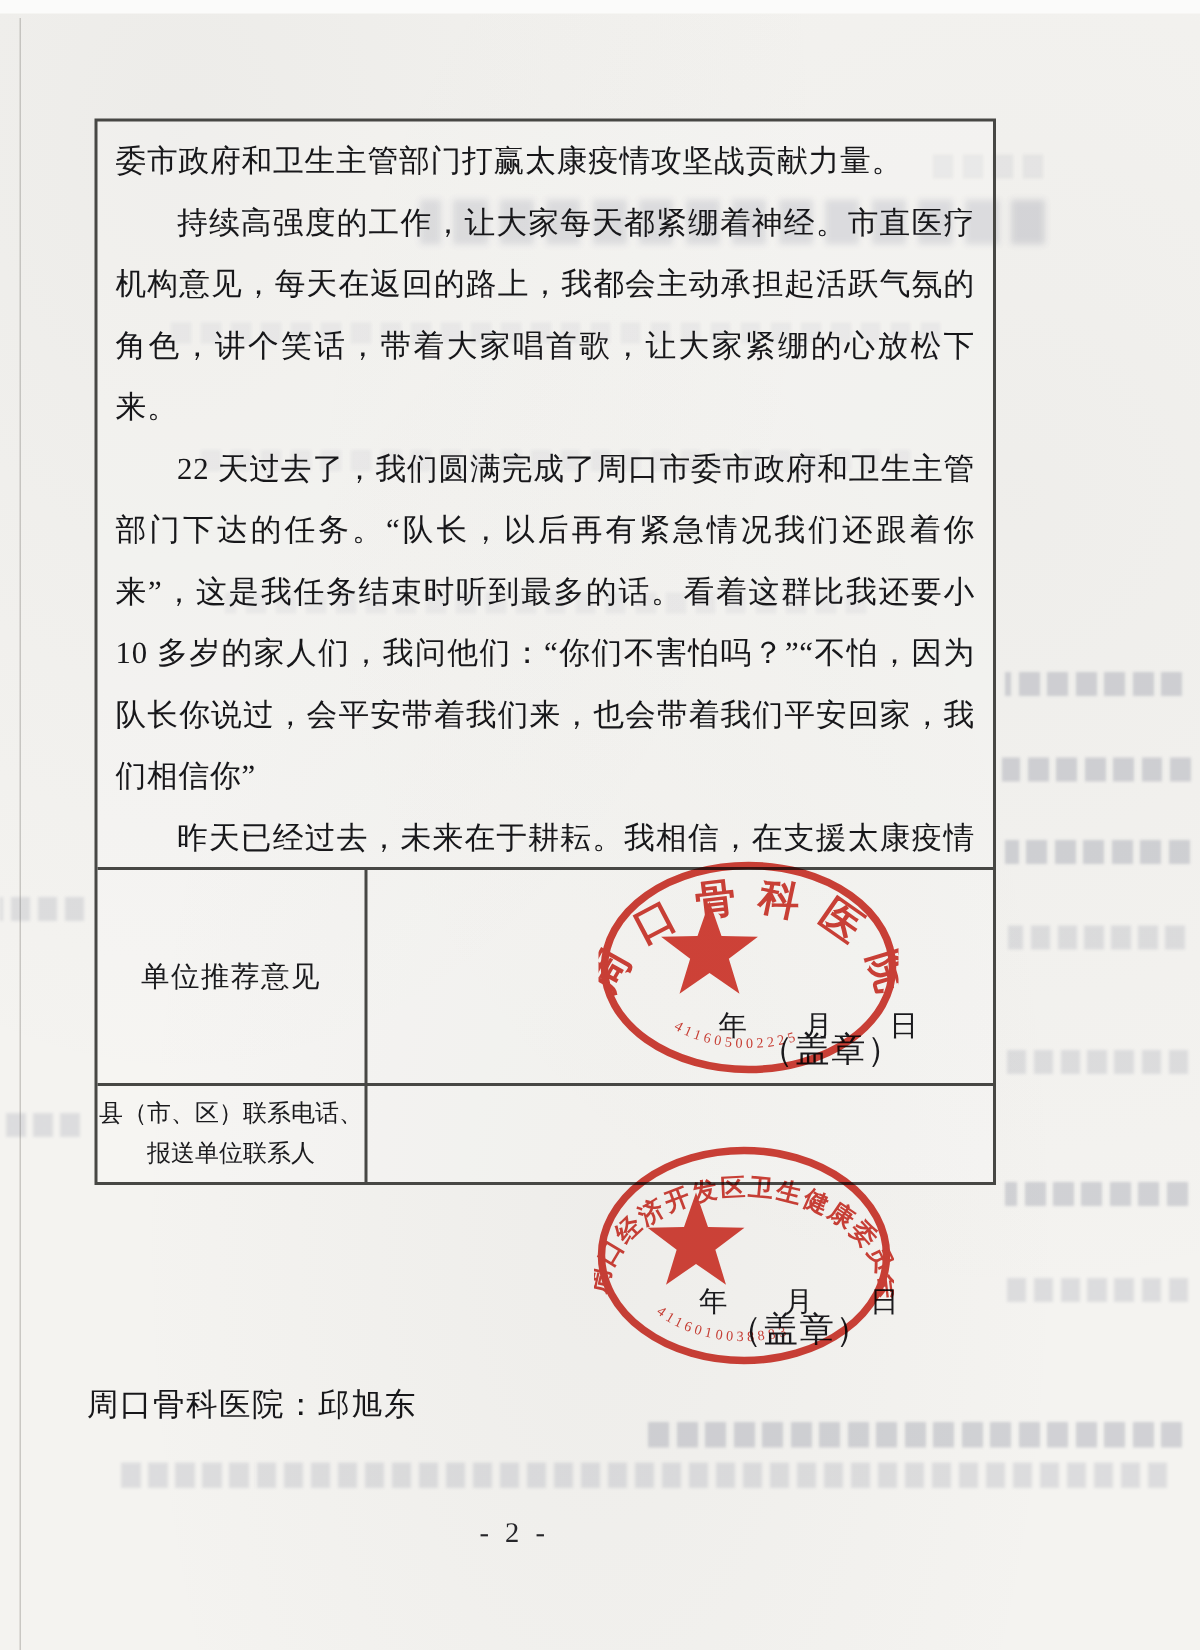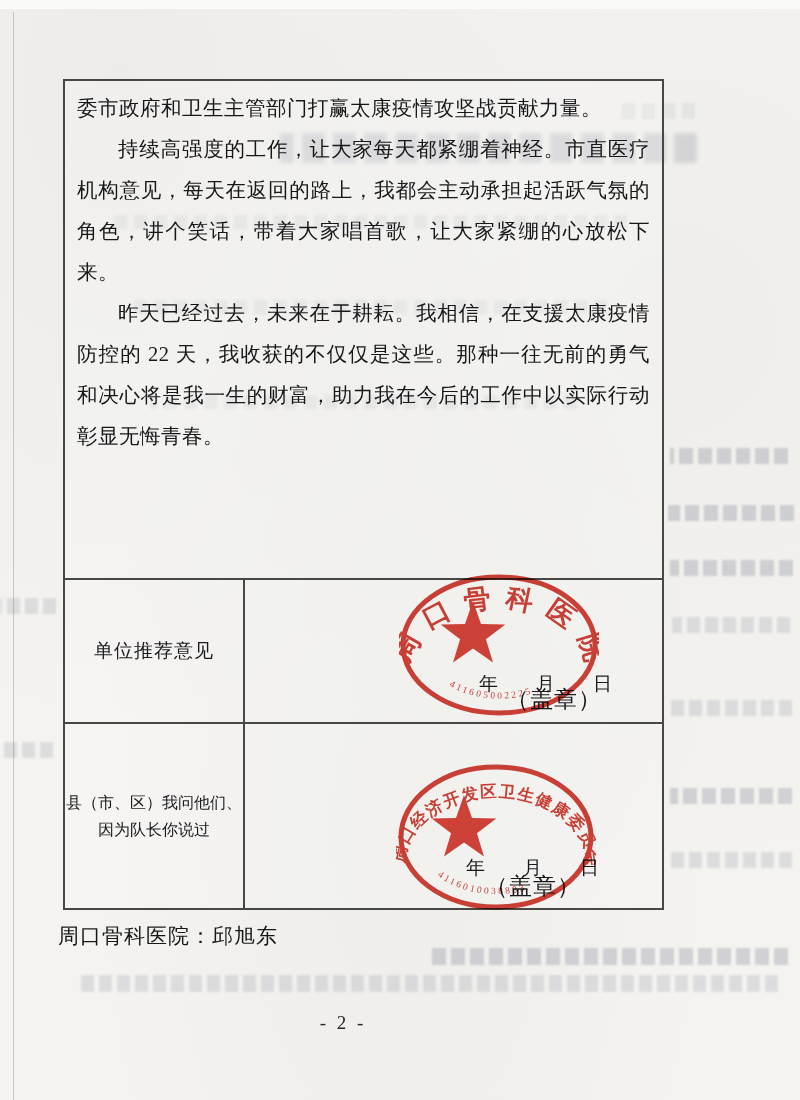--- a/index.html
+++ b/index.html
@@ -28,21 +28,21 @@
   .bleed.strong{background:repeating-linear-gradient(90deg,
       rgba(0,0,0,0) 0 2px, rgba(96,102,126,.30) 2px 16px, rgba(0,0,0,0) 16px 19px);}
   .bleed.faint{background:repeating-linear-gradient(90deg,
       rgba(0,0,0,0) 0 3px, rgba(110,115,135,.12) 3px 16px, rgba(0,0,0,0) 16px 20px);}
   .bleed.title{filter:blur(2.2px);
       background:repeating-linear-gradient(90deg,
       rgba(0,0,0,0) 0 3px, rgba(105,110,132,.26) 3px 26px, rgba(0,0,0,0) 26px 31px);}
 
   
   .content-box{
-    position:absolute;left:63px;top:79px;width:601px;height:831px;
+    position:absolute;left:63px;top:79px;width:601px;height:711px;
     border:2px solid #474744;box-sizing:border-box;background:rgba(255,255,255,.18);padding-left:29px;
   }
   .text-area{
     position:absolute;left:0;top:0;right:0;height:497px;
     padding:7px 12px 0 12px;box-sizing:border-box;overflow:hidden;
   }
   .text-area p{
     margin:0;font-size:20.5px;line-height:41px;color:#17171a;
     text-align:justify;text-justify:inter-ideograph;letter-spacing:.5px;
   }
@@ -107,20 +107,21 @@
   <div class="bleed strong" style="left:670px;top:788px;width:124px;height:16px;"></div>
   <div class="bleed" style="left:668px;top:852px;width:126px;height:16px;"></div>
   <div class="bleed strong" style="left:430px;top:948px;width:360px;height:17px;"></div>
   <div class="bleed" style="left:80px;top:975px;width:700px;height:17px;"></div>
 
   <div class="content-box">
 
     <div class="text-area">
       <p>委市政府和卫生主管部门打赢太康疫情攻坚战贡献力量。</p>
       <p class="indent">持续高强度的工作，让大家每天都紧绷着神经。市直医疗机构意见，每天在返回的路上，我都会主动承担起活跃气氛的角色，讲个笑话，带着大家唱首歌，让大家紧绷的心放松下来。</p>
+      <p class="indent">22 天过去了，我们圆满完成了周口市委市政府和卫生主管部门下达的任务。“队长，以后再有紧急情况我们还跟着你来”，这是我任务结束时听到最多的话。看着这群比我还要小 10 多岁的家人们，我问他们：“你们不害怕吗？”“不怕，因为队长你说过，会平安带着我们来，也会带着我们平安回家，我们相信你”</p>
       <p class="indent">昨天已经过去，未来在于耕耘。我相信，在支援太康疫情防控的 22 天，我收获的不仅仅是这些。那种一往无前的勇气和决心将是我一生的财富，助力我在今后的工作中以实际行动彰显无悔青春。</p>
     </div>
 
     <div class="trow trow1">
       <div class="cell-label">
         <span>单位推荐意见</span>
       </div>
       <div class="cell-stamp">
         <span class="stamp-note">（盖章）</span>
         <span class="date-blank">年　　月　　日</span>
@@ -130,22 +131,22 @@
           <path id="s1top" d="M 12,96 A 88,62 0 0 1 188,96" fill="none"></path>
           <path id="s1bot" d="M 34,98 A 72,46 0 0 0 166,98" fill="none"></path>
           <text class="org"><textPath href="#s1top" startOffset="4">周口骨科医院</textPath></text>
           <text class="code"><textPath href="#s1bot" startOffset="22">411605002225</textPath></text>
         </svg>
       </div>
     </div>
 
     <div class="trow trow2">
       <div class="cell-label">
-        <span>县（市、区）我问他们、</span>
-        <span>因为队长你说过</span>
+        <span>县（市、区）联系电话、</span>
+        <span>报送单位联系人</span>
       </div>
       <div class="cell-stamp">
         <span class="stamp-note">（盖章）</span>
         <span class="date-blank">年　　月　　日</span>
         <svg class="seal seal2" width="200" height="148" viewBox="0 0 200 148">
           <ellipse class="ring" cx="100" cy="74" rx="95" ry="70" stroke-width="5"></ellipse>
           <polygon class="star" points="68,32 76,55 100.3,55.5 80.9,70.2 88,93.5 68,79.6 48,93.5 55.1,70.2 35.7,55.5 60,55"></polygon>
           <path id="s2top" d="M 8,102 A 92,68 0 0 1 192,102" fill="none"></path>
           <path id="s2bot" d="M 32,102 A 74,48 0 0 0 168,102" fill="none"></path>
           <text class="org"><textPath href="#s2top" startOffset="2">周口经济开发区卫生健康委员会</textPath></text>

